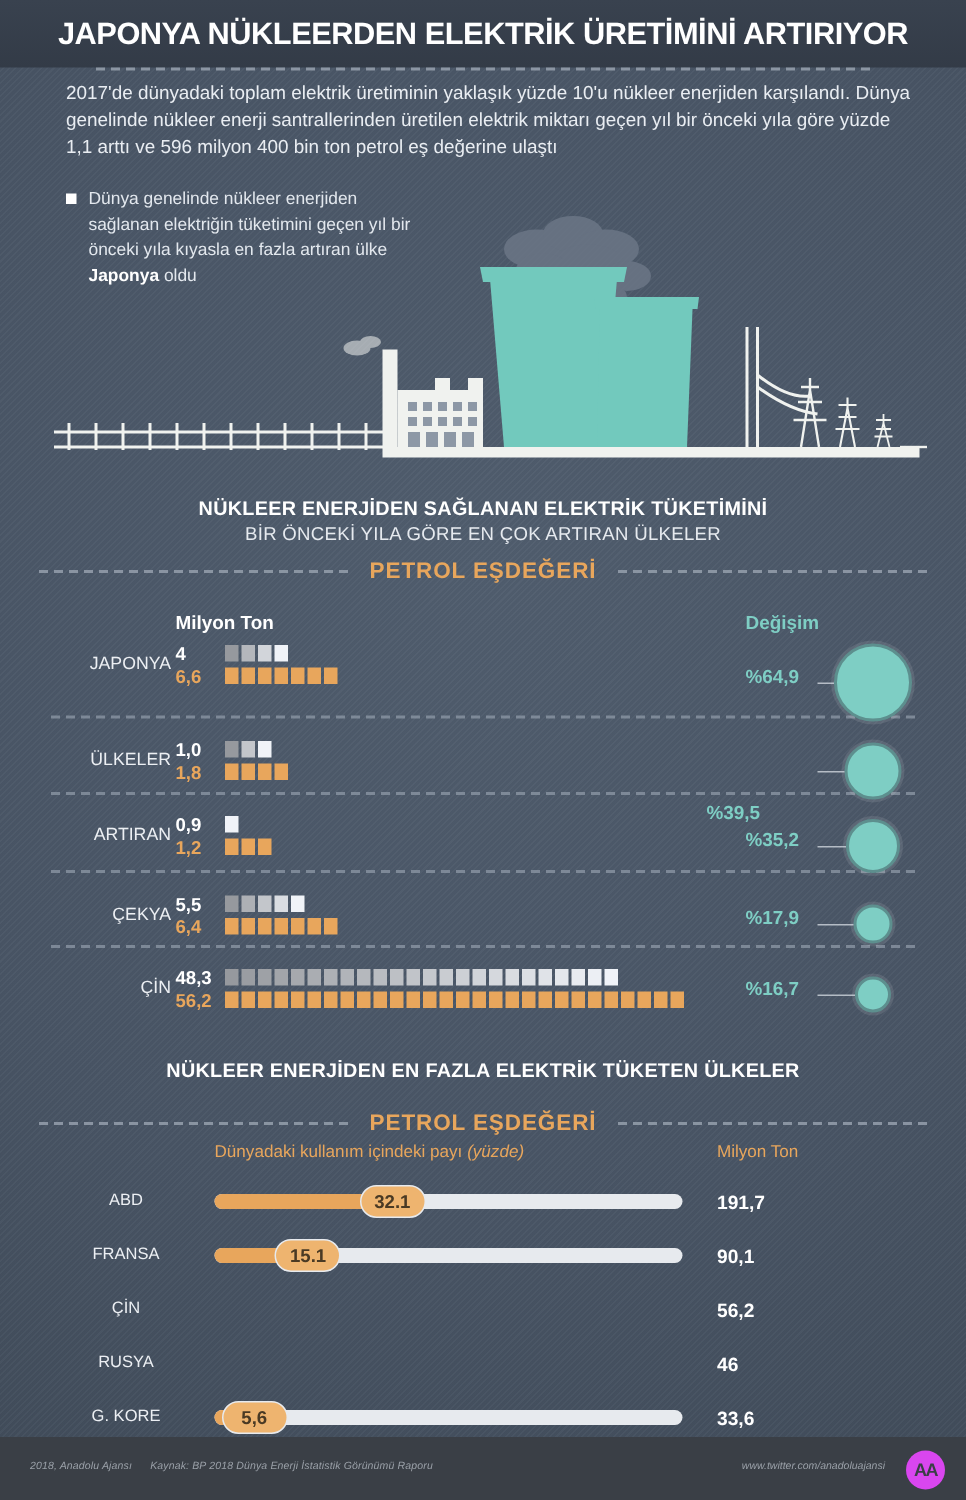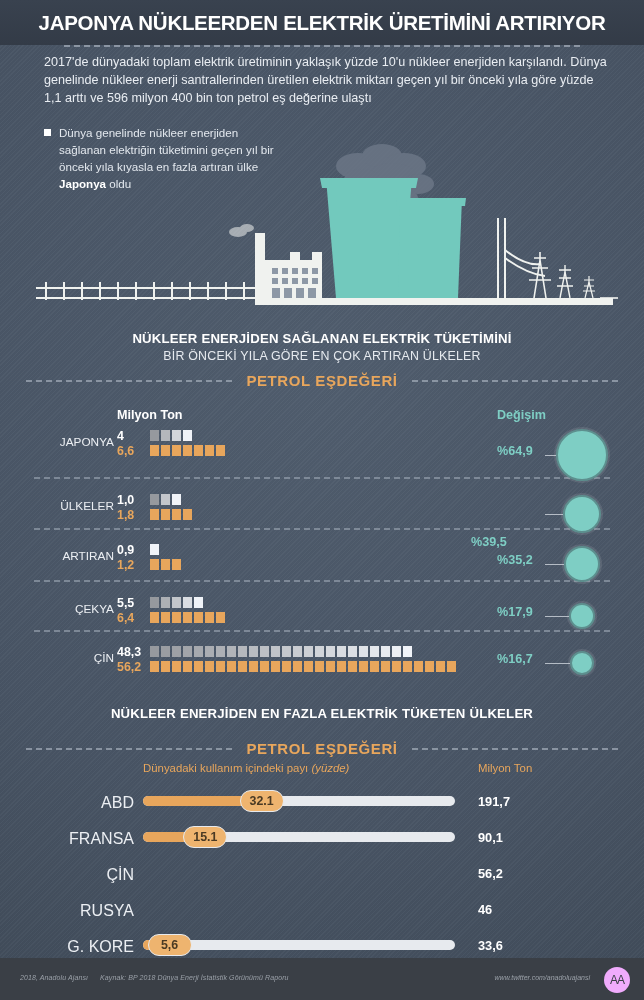--- a/index.html
+++ b/index.html
@@ -108,22 +108,22 @@
   }
   .pct-leader { position: absolute; height: 1px; background: #cfd6dd; opacity: .8; }
   .bubble {
     position: absolute; border-radius: 50%;
     background: #7ecec4; border: 2px solid #5d8f8e;
     box-shadow: 0 0 0 2px rgba(255,255,255,.10);
   }
   
   .sl-row { position: absolute; left: 0; width: 644px; height: 36px; }
   .sl-name {
-    position: absolute; left: 34px; top: 9px; width: 100px; text-align: right;
-    color: #eceff3; font-size: 16px;
+    position: absolute; left: 34px; top: 9px; width: 100px; text-align: center;
+    color: #eceff3; font-size: 11px;
   }
   .sl-track {
     position: absolute; left: 143px; top: 11px; width: 312px; height: 10px;
     background: #e7eaee; border-radius: 5px;
   }
   .sl-fill { position: absolute; left: 0; top: 0; height: 10px; background: #e8a65c; border-radius: 5px; }
   .sl-pill {
     position: absolute; top: -6px; height: 22px; min-width: 44px;
     background: #eeb46f; border: 1.5px solid #e7eaee; border-radius: 11px;
     color: #4a3a24; font-size: 12.4px; font-weight: bold;
@@ -143,22 +143,22 @@
     position: absolute; left: 20px; top: 16px;
     color: #9aa0a8; font-size: 7px; font-style: italic; letter-spacing: .1px;
   }
   .foot-left span { margin-right: 10px; }
   .foot-right {
     position: absolute; right: 54px; top: 16px;
     color: #9aa0a8; font-size: 7px; font-style: italic;
   }
   .aa-logo {
     position: absolute; right: 14px; top: 9px; width: 26px; height: 26px;
-    border-radius: 50%; background: #f0abfc;
-    color: #3a3f46; font-size: 12px; font-weight: normal;
+    border-radius: 50%; background: #d946ef;
+    color: #3a3f46; font-size: 12px; font-weight: bold;
     display: flex; align-items: center; justify-content: center; letter-spacing: -1px;
   }
 </style>
 </head>
 <body>
 
 <div id="page">
 
   <div class="header-band"></div>
   <div class="title">JAPONYA NÜKLEERDEN ELEKTRİK ÜRETİMİNİ ARTIRIYOR</div>

